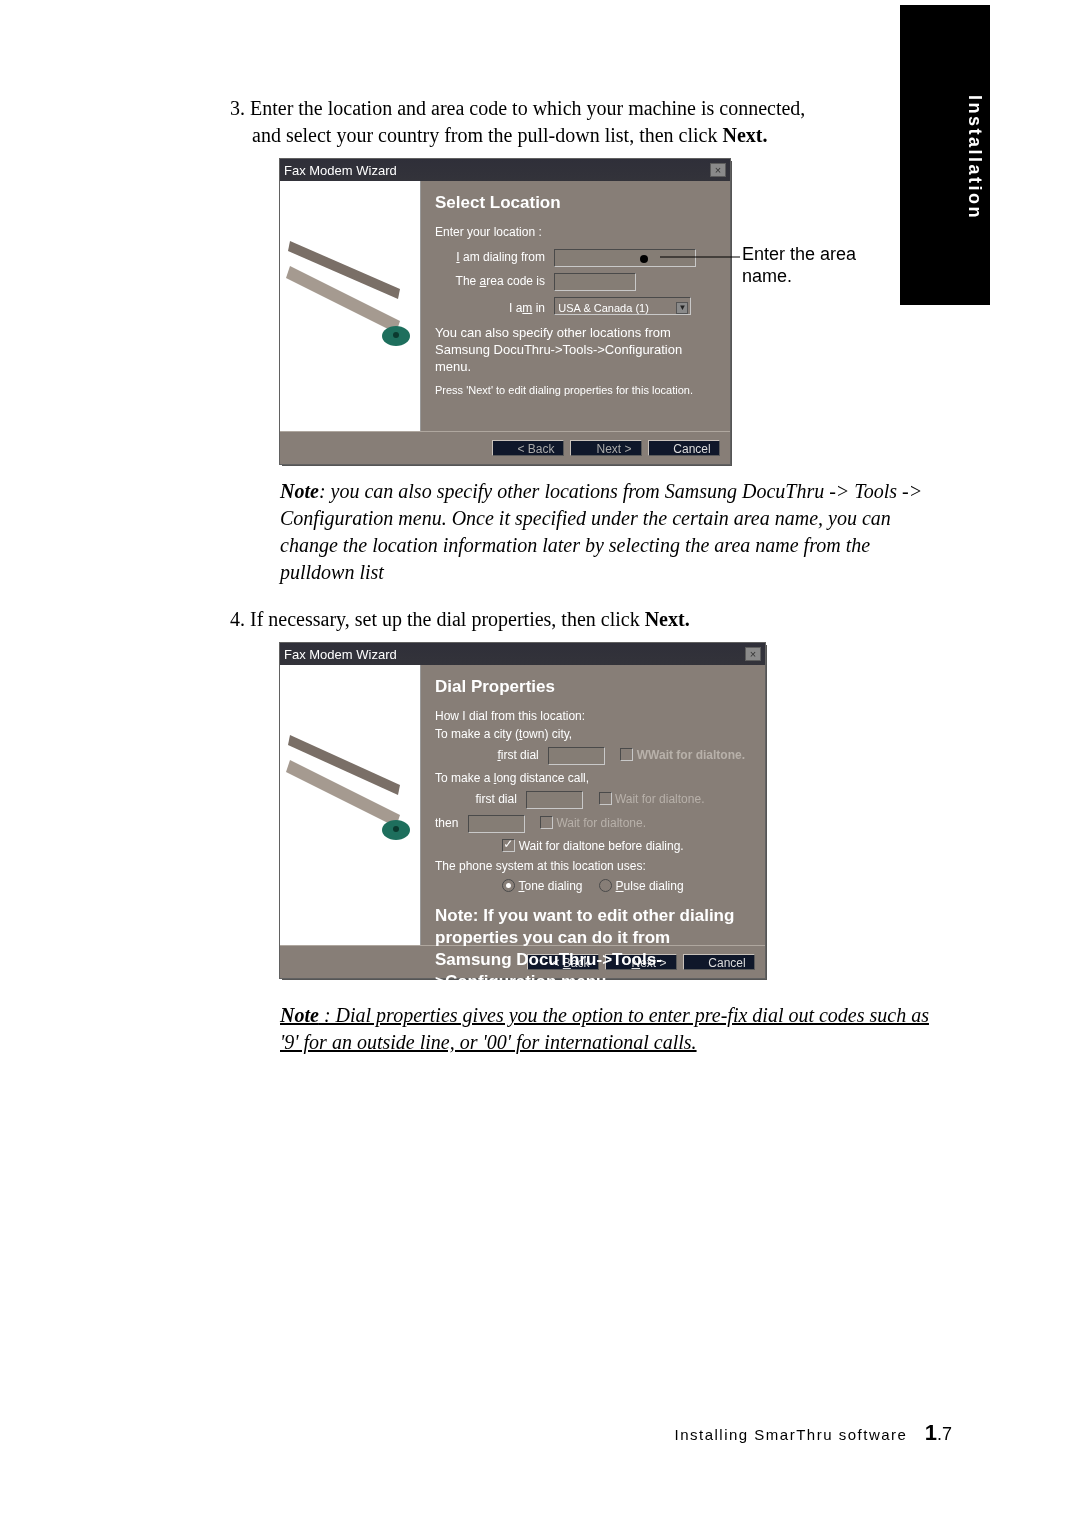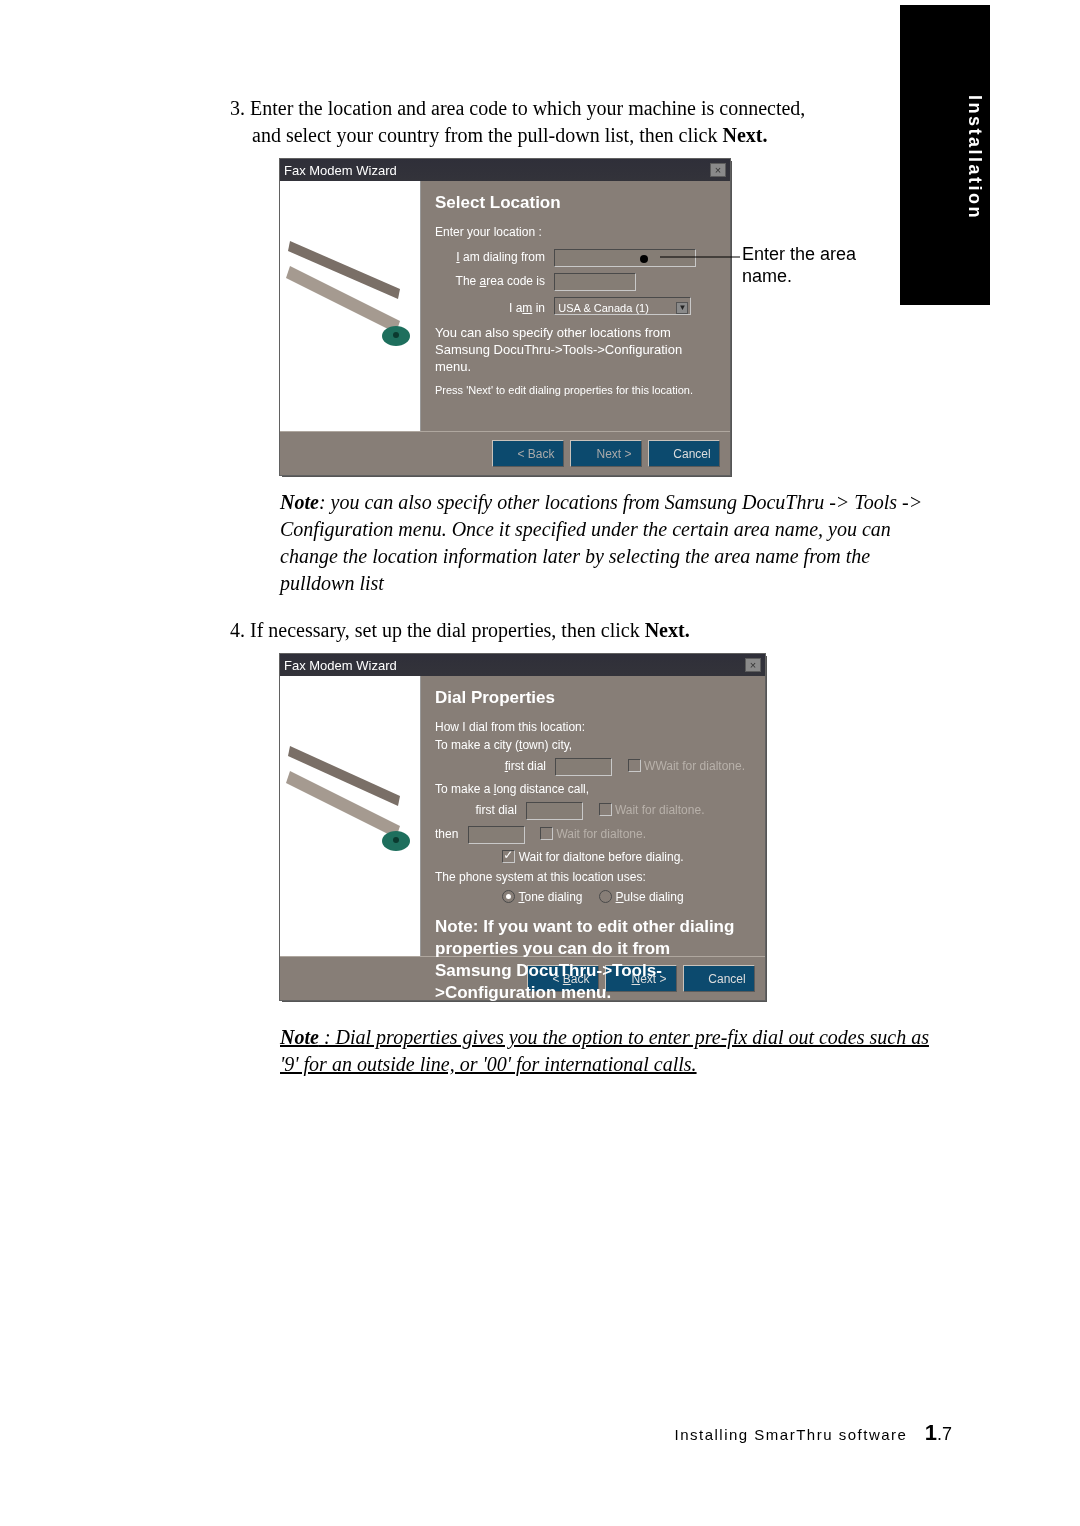--- a/index.html
+++ b/index.html
@@ -167,22 +167,22 @@
 
   .wiz-buttons {
     border-top: 1px solid #afa79f;
     padding: 8px 10px;
     display: flex;
     justify-content: flex-end;
     gap: 6px;
   }
   .btn {
     min-width: 72px;
-    height: 27px;
-    background: #0c4a6e;
+    height: 16px;
+    background: #0f172a;
     border: 1px solid #5a5a5a;
     border-top-color:#c9c2bb; border-left-color:#c9c2bb;
     font-size: 12px;
     color:#ddd;
     padding-left:22px;
   }
   .btn.disabled { color:#aaa; }
 
   .callout-line {
     position: absolute;
@@ -324,21 +324,21 @@
       <div class="wiz-main">
         <h3>Dial Properties</h3>
 
         <div style="font-size:12px;">How I dial from this location:</div>
         <div class="row" style="margin-top:4px;">
           <span><span>To make a city (</span><span class="u">t</span><span>own) city,</span></span>
         </div>
         <div class="row" style="text-align:right; padding-right:6px;">
           <span style="margin-right:6px;"><span class="u">f</span><span>irst dial</span></span>
           <span class="input-box" style="width:55px;"></span>
-          <span style="margin-left:12px;" class="disabled-text"><span class="chk"></span> <span class="u" style="text-decoration:none;">W</span><span>Wait for dialtone.</span></span>
+          <span style="margin-left:12px;font-weight:bold;" class="disabled-text"><span class="chk"></span> <span class="u" style="text-decoration:none;">W</span><span>Wait for dialtone.</span></span>
         </div>
 
         <div class="row">
           <span><span>To make a </span><span class="u">l</span><span>ong distance call,</span></span>
         </div>
         <div class="row" style="text-align:center; padding-right:6px;">
           <span style="margin-right:6px;">first dial</span>
           <span class="input-box" style="width:55px;"></span>
           <span style="margin-left:12px;" class="disabled-text"><span class="chk"></span> <span>Wait for dialtone.</span></span>
         </div>

